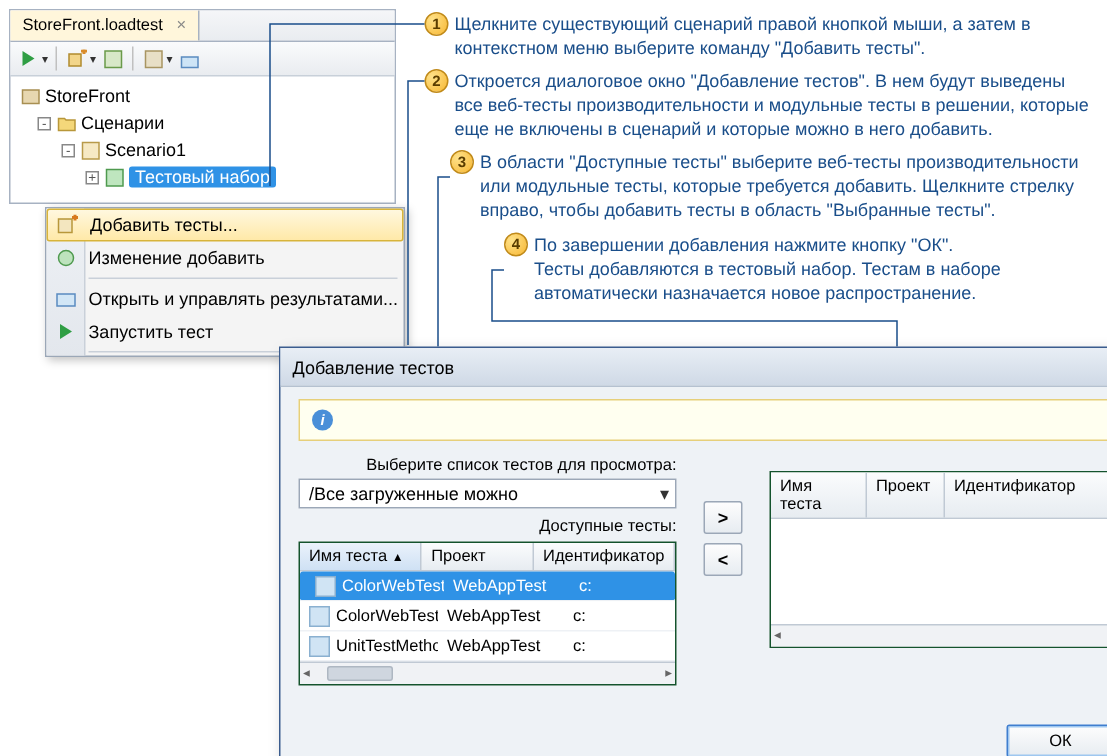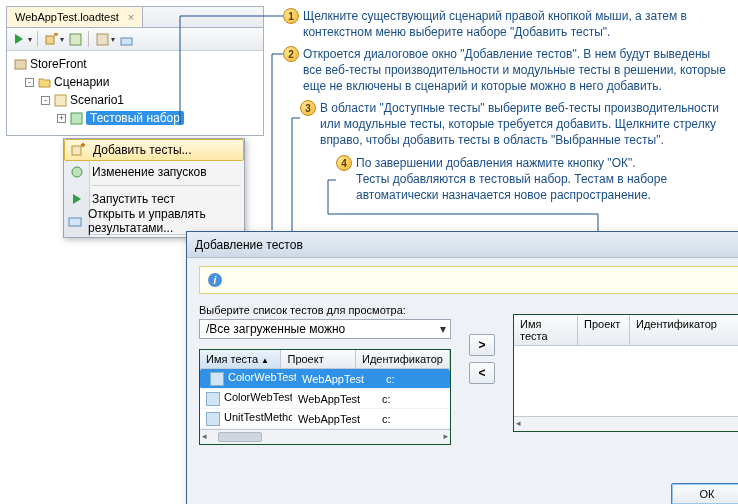--- a/index.html
+++ b/index.html
@@ -15,21 +15,21 @@
 .tool-sep { width: 1px; height: 16px; background: #c0c0c0; margin: 0 2px; }
 .dropchv { font-size: 8px; color: #333; margin-left: -2px; }
 .tree { padding: 4px 2px 8px 2px; }
 .trow { display: flex; align-items: center; height: 18px; padding-left: 4px; gap: 3px; }
 .ind1 { padding-left: 16px; } .ind2 { padding-left: 32px; } .ind3 { padding-left: 48px; }
 .treeico { width: 14px; height: 14px; display: inline-flex; align-items: center; justify-content: center; }
 .sel { background: #2f92e6; color: #fff; border-radius: 2px; padding: 0 4px; }
 .expander { width: 9px; height: 9px; border: 1px solid #888; font-size: 9px; line-height: 7px; text-align: center; color: #555; }
 
 
-.ctxmenu { position: absolute; left: 30px; top: 138px; width: 182px; background: #f4f4f4; border: 1px solid #9ba7b7; box-shadow: 2px 2px 6px rgba(0,0,0,0.25); margin-left: 33px; }
+.ctxmenu { position: absolute; left: 30px; top: 138px; width: 240px; background: #f4f4f4; border: 1px solid #9ba7b7; box-shadow: 2px 2px 6px rgba(0,0,0,0.25); }
 .ctxgutter { position: absolute; left: 0; top: 0; bottom: 0; width: 26px; background: linear-gradient(#eef1f5,#e3e7ed); border-right: 1px solid #c9d0d9; }
 .ctxitem { position: relative; z-index: 1; display: flex; align-items: center; height: 22px; padding-left: 4px; }
 .ctxitem.hi { background: linear-gradient(#fff8df,#ffe9a8); border: 1px solid #d8b43a; border-radius: 2px; }
 .ctxico { width: 18px; height: 18px; margin-right: 6px; display: flex; align-items: center; justify-content: center; }
 .ctxsep { height: 1px; margin: 2px 4px 2px 28px; background: #c9d0d9; }
 
 
 .callout { position: absolute; font-size: 12px; color: #1a4e8a; line-height: 1.35; }
 .num { display: inline-flex; width: 16px; height: 16px; background: radial-gradient(circle at 30% 30%, #ffe28a, #f7b733); border: 1px solid #c08a1a; border-radius: 50%; font-size: 10px; font-weight: bold; color: #5a3d00; align-items: center; justify-content: center; position: absolute; }
 
@@ -39,21 +39,21 @@
 .titlegap { flex: 1; }
 .winbtn { width: 26px; height: 18px; margin-left: 2px; border: 1px solid #9ba7b7; background: linear-gradient(#f8fafc,#dfe6ee); border-radius: 2px; display: flex; align-items: center; justify-content: center; font-size: 10px; }
 .winbtn.close { background: linear-gradient(#e27a72,#c24238); color: #fff; border-color: #8a2f28; font-weight: bold; }
 .dlgbody { padding: 8px 12px; }
 .infobox { border: 1px solid #e6cf7a; background: #fffff0; padding: 6px 8px; display: flex; align-items: center; gap: 6px; margin-bottom: 10px; }
 .infoico { width: 14px; height: 14px; border-radius: 50%; background: #4a8fd8; color: #fff; font-style: italic; font-size: 10px; font-weight: bold; display: flex; align-items: center; justify-content: center; }
 .twocol { display: flex; gap: 18px; }
 .leftcol { width: 252px; } .rightcol { flex: 1; }
 .combo { border: 1px solid #9ba7b7; background: #fff; height: 20px; display: flex; align-items: center; justify-content: space-between; padding: 0 4px 0 6px; margin-top: 3px; }
 .combo .chv { color: #333; }
-.lbl { font-size: 11px; }
+.lbl { font-size: 11px; text-align: right; }
 .grid { border: 1px solid #14532d; background: #fff; margin-top: 4px; }
 .ghdr { display: flex; background: linear-gradient(#fbfcfd,#e7ecf1); border-bottom: 1px solid #c0c9d4; }
 .ghdr > div { padding: 3px 6px; border-right: 1px solid #c0c9d4; font-size: 11px; }
 .grow { display: flex; border-bottom: 1px solid #eef1f5; height: 20px; align-items: center; }
 .grow > div { padding: 0 6px; font-size: 11px; overflow: hidden; white-space: nowrap; }
 .grow.sel { background: #2f92e6; color: #fff; }
 .rowico { width: 14px; height: 14px; background: #d0e4f4; border: 1px solid #8ab0d0; margin-right: 4px; display: inline-block; vertical-align: middle; }
 .scroll { height: 15px; background: #f0f2f5; border-top: 1px solid #c0c9d4; position: relative; }
 .thumb { position: absolute; left: 18px; top: 2px; width: 44px; height: 10px; background: #cfd6df; border: 1px solid #aeb7c2; border-radius: 2px; }
 .movebtns { display: flex; flex-direction: column; gap: 6px; margin-top: 30px; }
@@ -67,21 +67,21 @@
 .c1 { width: 92px; } .c2 { width: 84px; } .c3 { flex: 1; }
 .rc1 { width: 64px; } .rc2 { width: 52px; } .rc3 { flex: 1; }
 .gap6{height:6px;}
 </style>
 </head>
 <body>
 
 <div class="editor">
   <div class="tabbar">
     <div class="tab">
-      <span>WebAppTest.loadtest</span>
+      <span>StoreFront.loadtest</span>
       <span class="tab-close">×</span>
     </div>
   </div>
   <div class="toolbar">
     <span class="tool-ico">
         <svg width="12" height="12">
           <path d="M2 1 L10 6 L2 11 Z" fill="#2f9e44"></path>
         </svg>
       </span>
     <span class="dropchv">▾</span>
@@ -160,44 +160,44 @@
         </svg>
       </span>
     <span>Добавить тесты...</span>
   </div>
   <div class="ctxitem">
     <span class="ctxico">
         <svg width="14" height="14">
           <circle cx="7" cy="7" r="5" fill="#bde3bd" stroke="#4f9a4f"></circle>
         </svg>
       </span>
-    <span>Изменение запусков</span>
+    <span>Изменение добавить</span>
   </div>
   <div class="ctxsep"></div>
   <div class="ctxitem">
     <span class="ctxico">
+        <svg width="14" height="14">
+          <rect x="1" y="4" width="12" height="8" fill="#d2e6f6" stroke="#5a8bc0"></rect>
+        </svg>
+      </span>
+    <span>Открыть и управлять результатами...</span>
+  </div>
+  <div class="ctxitem">
+    <span class="ctxico">
         <svg width="12" height="12">
           <path d="M2 1 L10 6 L2 11 Z" fill="#2f9e44"></path>
         </svg>
       </span>
     <span>Запустить тест</span>
   </div>
-  <div class="ctxitem">
-    <span class="ctxico">
-        <svg width="14" height="14">
-          <rect x="1" y="4" width="12" height="8" fill="#d2e6f6" stroke="#5a8bc0"></rect>
-        </svg>
-      </span>
-    <span>Открыть и управлять результатами...</span>
-  </div>
   <div class="ctxsep"></div>
 </div>
 
 <span class="num" style="left:283px; top:8px;">1</span>
-<div class="callout" style="left:303px; top:8px; width:420px;">Щелкните существующий сценарий правой кнопкой мыши, а затем в контекстном меню выберите наборе "Добавить тесты".</div>
+<div class="callout" style="left:303px; top:8px; width:420px;">Щелкните существующий сценарий правой кнопкой мыши, а затем в контекстном меню выберите команду "Добавить тесты".</div>
 
 <span class="num" style="left:283px; top:46px;">2</span>
 <div class="callout" style="left:303px; top:46px; width:428px;">Откроется диалоговое окно "Добавление тестов". В нем будут выведены все веб-тесты производительности и модульные тесты в решении, которые еще не включены в сценарий и которые можно в него добавить.</div>
 
 <span class="num" style="left:300px; top:100px;">3</span>
 <div class="callout" style="left:320px; top:100px; width:410px;">В области "Доступные тесты" выберите веб-тесты производительности или модульные тесты, которые требуется добавить. Щелкните стрелку вправо, чтобы добавить тесты в область "Выбранные тесты".</div>
 
 <span class="num" style="left:336px; top:155px;">4</span>
 <div class="callout" style="left:356px; top:155px; width:374px; white-space:pre-line;">По завершении добавления нажмите кнопку "ОК".
 Тесты добавляются в тестовый набор. Тестам в наборе автоматически назначается новое распространение.</div>
@@ -221,20 +221,21 @@
       <span class="infoico">i</span>
     </div>
     <div class="twocol">
       <div class="leftcol">
         <div class="lbl">Выберите список тестов для просмотра:</div>
         <div class="combo">
           <span>/Все загруженные можно</span>
           <span class="chv">▾</span>
         </div>
         <div class="gap6"></div>
+        <div class="lbl">Доступные тесты:</div>
         <div class="grid">
           <div class="ghdr">
             <div class="c1" style="background:linear-gradient(#eaf2fb,#cfe1f4);"><span>Имя теста</span> <span style="font-size:8px;">▲</span></div>
             <div class="c2">Проект</div>
             <div class="c3">Идентификатор</div>
           </div>
           <div class="grow sel">
             <div class="c1"><span class="rowico"></span><span>ColorWebTest</span></div>
             <div class="c2">WebAppTest</div>
             <div class="c3">c:</div>

